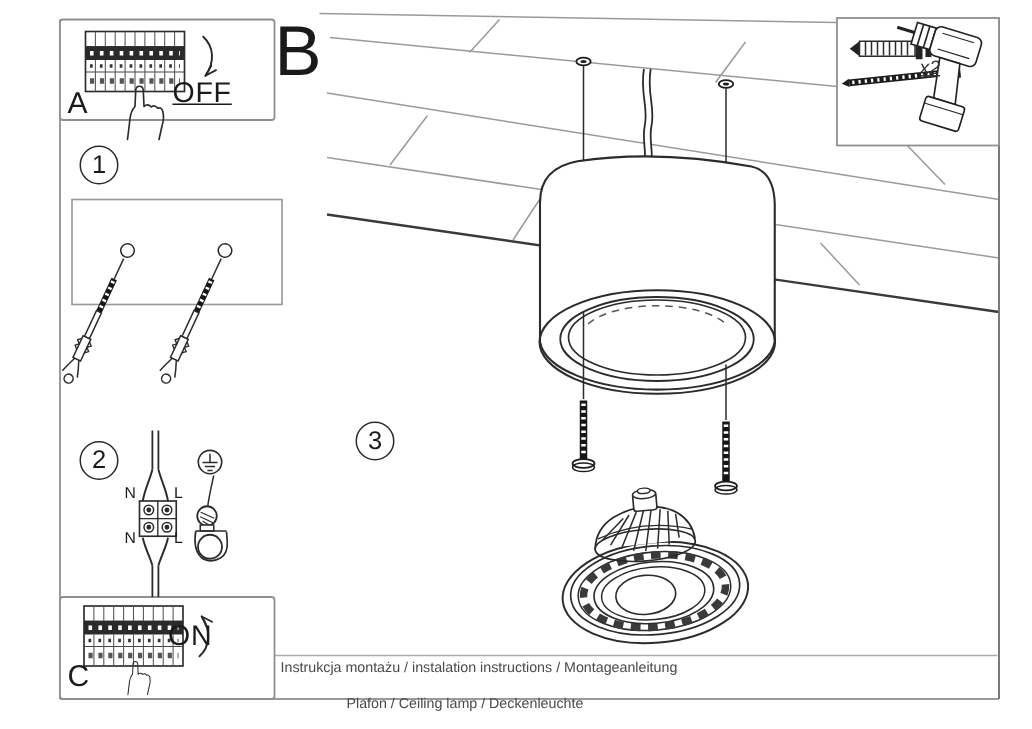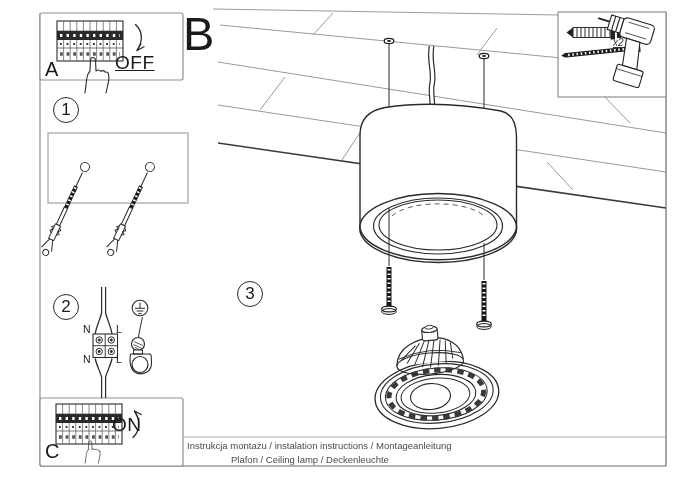--- a/index.html
+++ b/index.html
@@ -22,24 +22,24 @@
     font-size:17px;color:#1a1a1a;box-sizing:border-box;background:#fff;
   }
   .circ-1{left:53px;top:97px;}
   .circ-2{left:53px;top:294px;}
   .circ-3{left:237px;top:281px;}
   .wire-label{font-size:10.5px;color:#1a1a1a;font-weight:500;}
   .wl-nt{left:83px;top:323px;}
   .wl-lt{left:116px;top:323px;}
   .wl-nb{left:83px;top:353px;}
   .wl-lb{left:116px;top:353px;}
-  .qty{left:613px;top:37px;font-size:10px;font-style:italic;text-decoration:underline;color:#333;}
+  .qty{left:613px;top:37px;font-size:13px;font-style:italic;text-decoration:underline;color:#333;}
   .caption{left:187px;font-size:9.5px;color:#4a4a4a;}
   .cap1{top:440px;}
-  .cap2{top:454px;padding-left:44px;}
+  .cap2{top:464px;padding-left:44px;}
 </style>
 </head>
 <body>
 
 <div class="page">
 
   <svg width="688" height="486" viewBox="0 0 688 486">
     <defs>
 
       <g id="breaker-strip">

